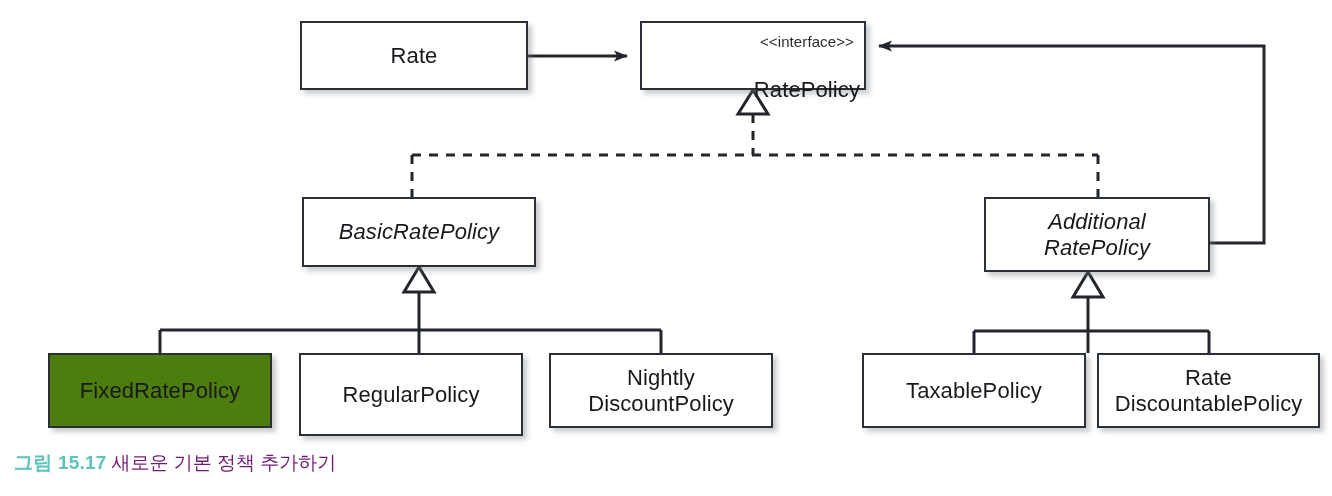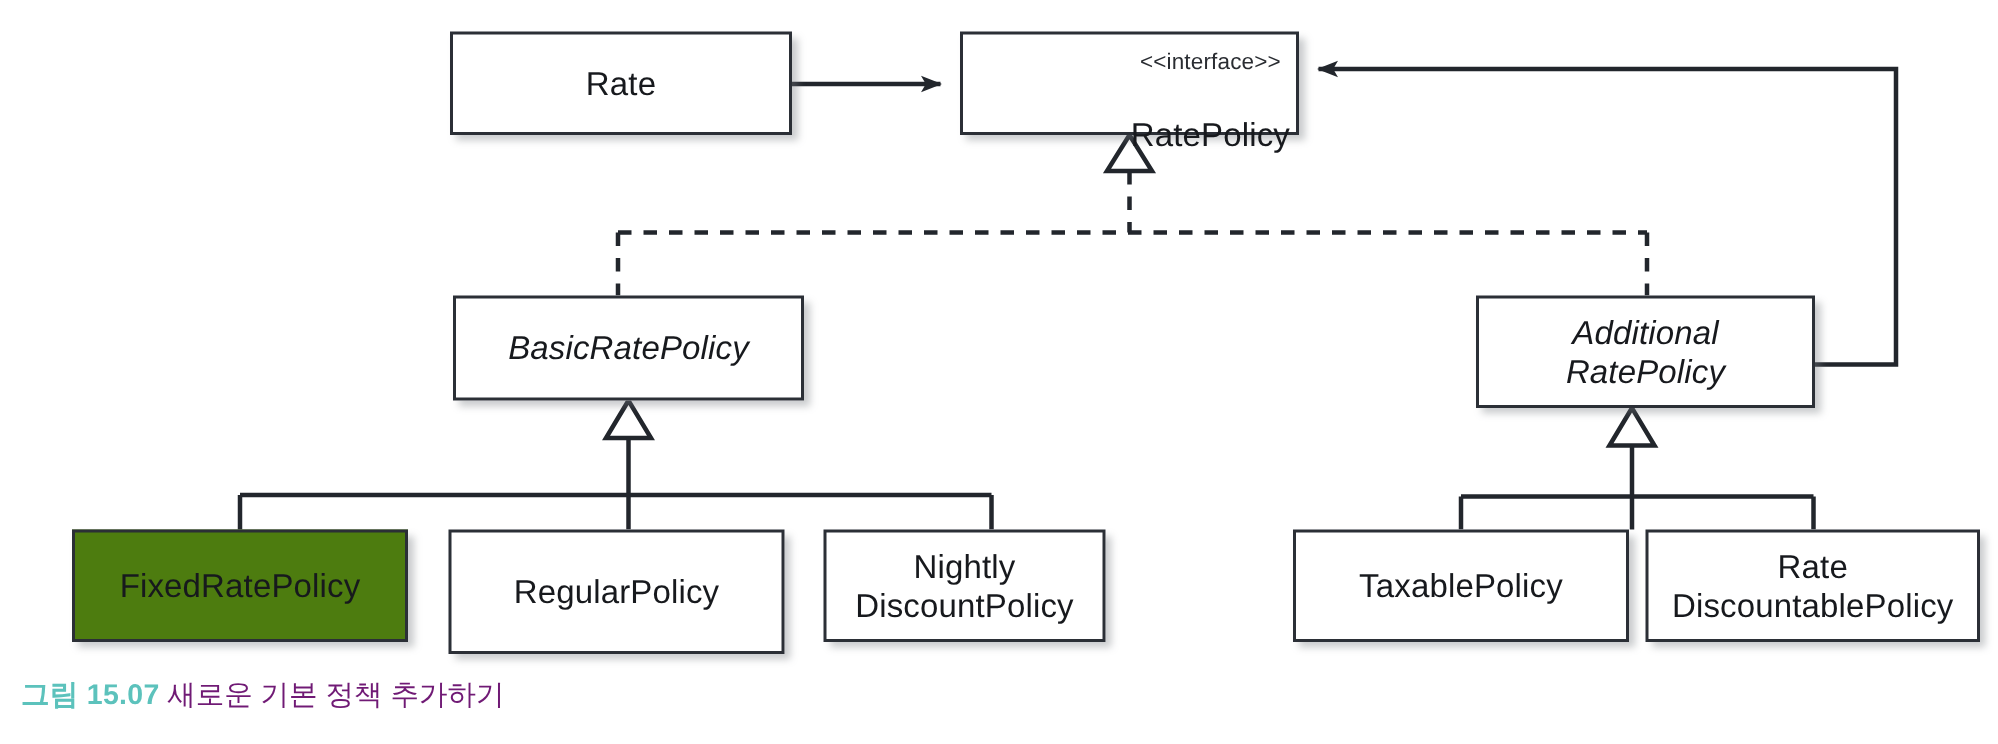--- a/index.html
+++ b/index.html
@@ -147,31 +147,31 @@
   </div>
 
   <div class="uml-box filled" style="left:48px; top:353px; width:224px; height:75px;">
     <div class="box-text">FixedRatePolicy</div>
   </div>
 
   <div class="uml-box" style="left:299px; top:353px; width:224px; height:83px;align-items:center;">
     <div class="box-text">RegularPolicy</div>
   </div>
 
-  <div class="uml-box" style="left:549px; top:353px; width:188px; height:75px;">
+  <div class="uml-box" style="left:549px; top:353px; width:224px; height:75px;">
     <div class="box-text">Nightly
 DiscountPolicy</div>
   </div>
 
   <div class="uml-box" style="left:862px; top:353px; width:224px; height:75px;">
     <div class="box-text">TaxablePolicy</div>
   </div>
 
   <div class="uml-box" style="left:1097px; top:353px; width:223px; height:75px;">
     <div class="box-text">Rate
 DiscountablePolicy</div>
   </div>
 
   <div class="caption">
-    <span class="caption-num">그림 15.07</span><span class="caption-text">새로운 기본 정책 추가하기</span>
+    <span class="caption-num">그림 15.17</span><span class="caption-text">새로운 기본 정책 추가하기</span>
   </div>
 
 </div>
 
 </body></html>

